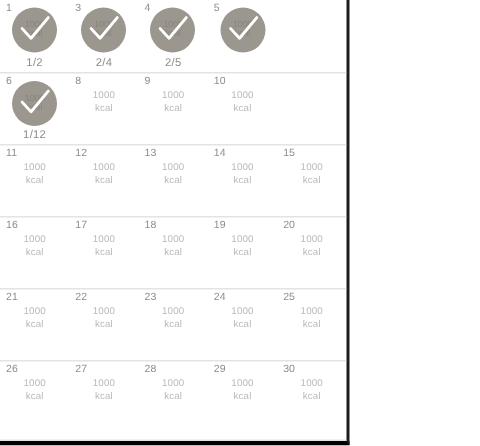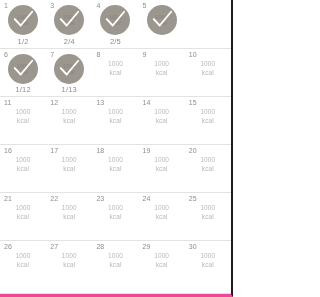--- a/index.html
+++ b/index.html
@@ -11,21 +11,21 @@
   body {
     font-family: "Liberation Sans", sans-serif;
   }
   #app {
     position: relative;
     width: 233px;
     height: 297px;
     background: #ffffff;
     box-sizing: border-box;
     border-right: 2px solid #1c1c1c;
-    border-bottom: 3px solid #ec4899;
+    border-bottom: 3px solid #000000;
     overflow: hidden;
   }
   .grid {
     display: flex;
     flex-direction: column;
     width: 231px;
   }
   .row {
     display: flex;
     flex-direction: row;
@@ -187,33 +187,20 @@
 kcal</div>
             <div class="badge-check">
               <svg viewBox="0 0 24 24">
                 <path d="M3 11 L9.5 18 L22 3" fill="none" stroke="#ffffff" stroke-width="2.1" stroke-linecap="round" stroke-linejoin="round"></path>
               </svg>
             </div>
           </div>
           <div class="frac">1/12</div>
         </div>
         <div class="cell">
-          <div class="cell-index">7</div>
-          <div class="badge">
-            <div class="badge-text">1000
-kcal</div>
-            <div class="badge-check">
-              <svg viewBox="0 0 24 24">
-                <path d="M3 11 L9.5 18 L22 3" fill="none" stroke="#ffffff" stroke-width="2.1" stroke-linecap="round" stroke-linejoin="round"></path>
-              </svg>
-            </div>
-          </div>
-          <div class="frac">1/13</div>
-        </div>
-        <div class="cell">
           <div class="cell-index">8</div>
           <div class="plain">1000
 kcal</div>
         </div>
         <div class="cell">
           <div class="cell-index">9</div>
           <div class="plain">1000
 kcal</div>
         </div>
         <div class="cell">

